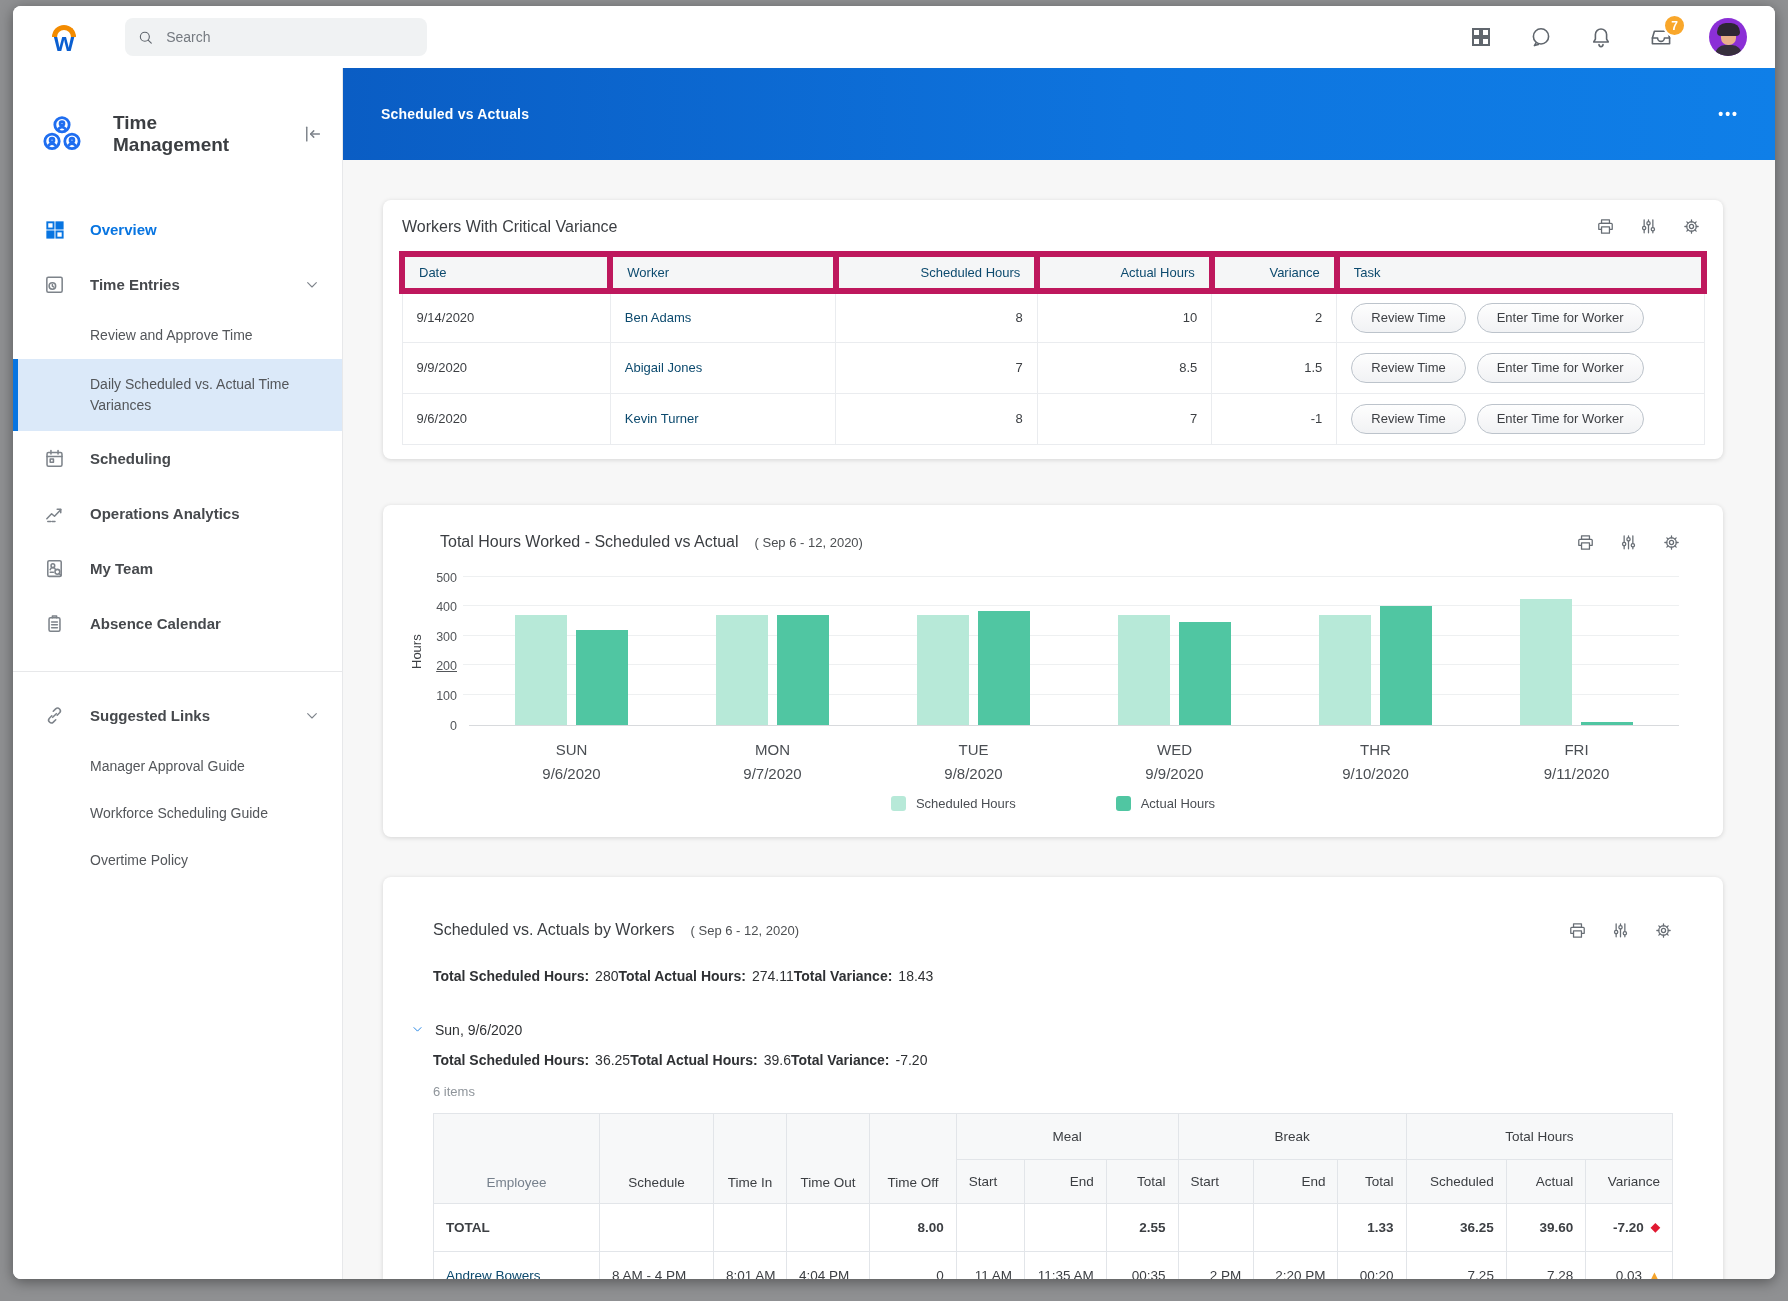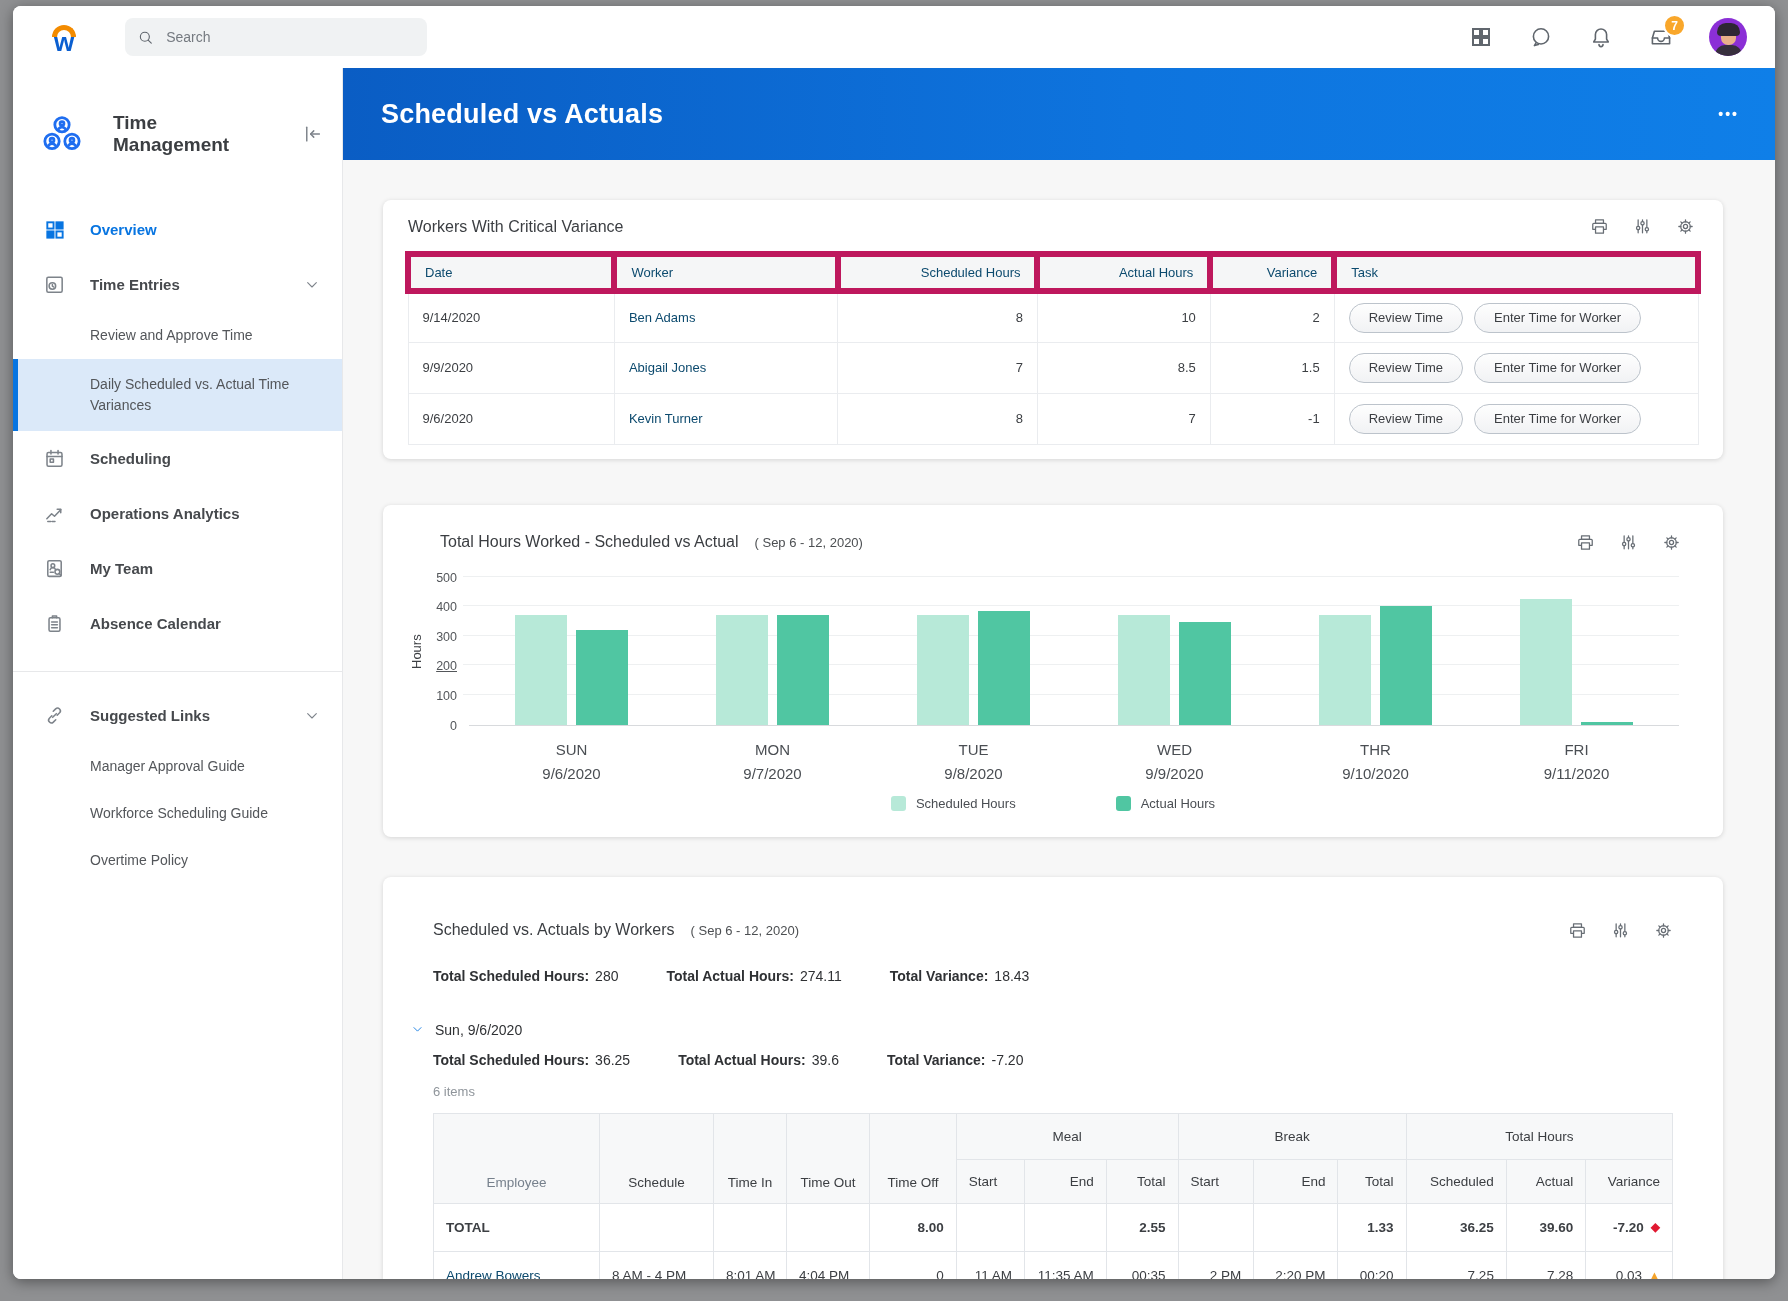--- a/index.html
+++ b/index.html
@@ -41,33 +41,33 @@
   .nav-item.active .nicon{color:#0875e1}
   .chev{margin-left:auto;width:16px;height:16px;color:#7d838a}
   .chev svg{width:100%;height:100%}
   .nav-sub{padding:13px 20px 13px 77px;font-size:14px;color:#53565a;cursor:pointer;line-height:1.5}
   .nav-sub.selected{background:#dbe9f9;border-left:5px solid #0875e1;padding-left:72px;padding-top:15px;padding-bottom:15px}
   .nav-div{height:1px;background:#e7e8ea;margin:20px 0 16px}
 
   
   main{flex:1;display:flex;flex-direction:column;background:#f7f7f7;min-width:0}
   .page-head{height:92px;flex:none;background:linear-gradient(90deg,#0a5dc4 0%,#0e74de 55%,#0f7fe8 100%);display:flex;align-items:center;padding:0 36px 0 38px;color:#fff}
-  .page-head h1{font-size:27px;margin:0;font-weight:bold;flex:1;letter-spacing:.2px}
+  .page-head h1{font-size:14px;margin:0;font-weight:bold;flex:1;letter-spacing:.2px}
   .dots{letter-spacing:2px;font-size:14px;font-weight:bold;cursor:pointer;line-height:1}
 
   .content{flex:1;padding:40px 52px 0 40px;overflow:hidden}
   .card{background:#fff;border-radius:8px;box-shadow:0 1px 5px rgba(0,0,0,.14)}
   .card-title{font-size:16px;font-weight:normal;color:#3b3e42;margin:0}
   .card-sub{font-size:13px;color:#4c4f52;margin-left:16px;white-space:nowrap}
   .actions{margin-left:auto;display:flex;gap:24px;color:#676d74;align-items:center}
   .aicon{width:19px;height:19px;cursor:pointer;display:inline-flex}
   .aicon svg{width:100%;height:100%}
 
   
-  #card1{padding:0 22px 14px}
+  #card1{padding:0 16px 14px}
   #card1 .card-head{display:flex;align-items:center;padding:17px 6px 15px 3px}
   table.cv{width:100%;border-collapse:collapse;table-layout:fixed;font-size:13px;color:#3c3f43}
   .cv th{background:#f5f6f7;border:6px solid #be185d;font-weight:normal;height:37px;padding:0 14px;text-align:left;color:#0c4a6e}
   .cv td{border:1px solid #eaecef;height:51px;padding:0 14px}
   .cv .r{text-align:right}
   a.wlink{color:#0c4a6e;text-decoration:none;cursor:pointer}
   .taskcell{white-space:nowrap}
   .pill{height:30px;border-radius:15px;border:1px solid #bcc3cb;background:linear-gradient(#fefefe,#f1f2f4);padding:0 19px;font-size:13px;color:#3c3f43;cursor:pointer;font-family:inherit;margin-right:11px}
 
   
@@ -83,21 +83,21 @@
   .bgroup{display:flex;align-items:flex-end;gap:9px;position:relative}
   .bar{width:52px}
   .xlab{position:absolute;top:100%;margin-top:13px;left:50%;transform:translateX(-50%);text-align:center;font-size:15px;color:#4a4e53;line-height:1.6;white-space:nowrap}
   .legend{display:flex;justify-content:center;gap:100px;margin:70px 0 8px;font-size:13px;color:#4a4e53}
   .lg{display:flex;align-items:center;gap:10px}
   .sw{width:15px;height:15px;border-radius:3px;flex:none}
 
   
   #card3{margin-top:40px;padding:0 50px 30px;height:560px}
   #card3 .card-head{display:flex;align-items:center;padding:44px 0 0}
-  .totals{display:flex;gap:48px;font-size:14px;color:#2f3134;margin-top:28px}
+  .totals{display:flex;font-size:14px;color:#2f3134;margin-top:28px}
   .tl{font-weight:bold}
   .tv{margin-left:6px}
   .group-row{display:flex;align-items:center;gap:11px;margin-top:38px;font-size:14px;color:#2f3134;margin-left:-22px}
   .gchev{width:13px;height:13px;color:#0875e1;cursor:pointer;flex:none}
   .gchev svg{width:100%;height:100%}
   .totals.group{margin-top:14px}
   .items-count{margin-top:16px;font-size:13px;color:#8f959b}
 
   table.dt{width:100%;border-collapse:collapse;table-layout:fixed;font-size:13.5px;color:#3c3f43;margin-top:14px}
   .dt th,.dt td{border:1px solid #e2e5e9;padding:0 12px;overflow:hidden;white-space:nowrap}

